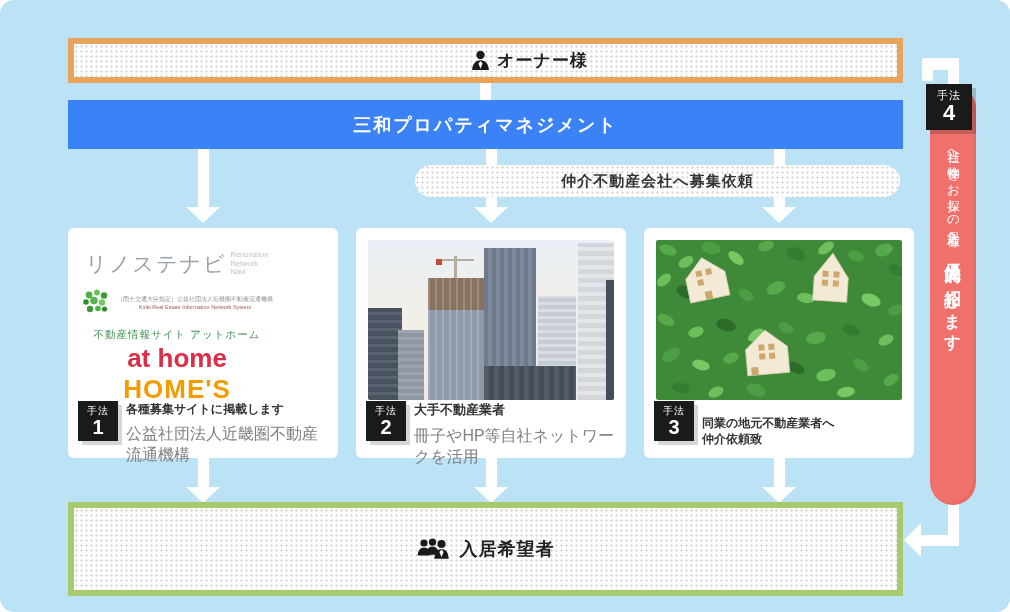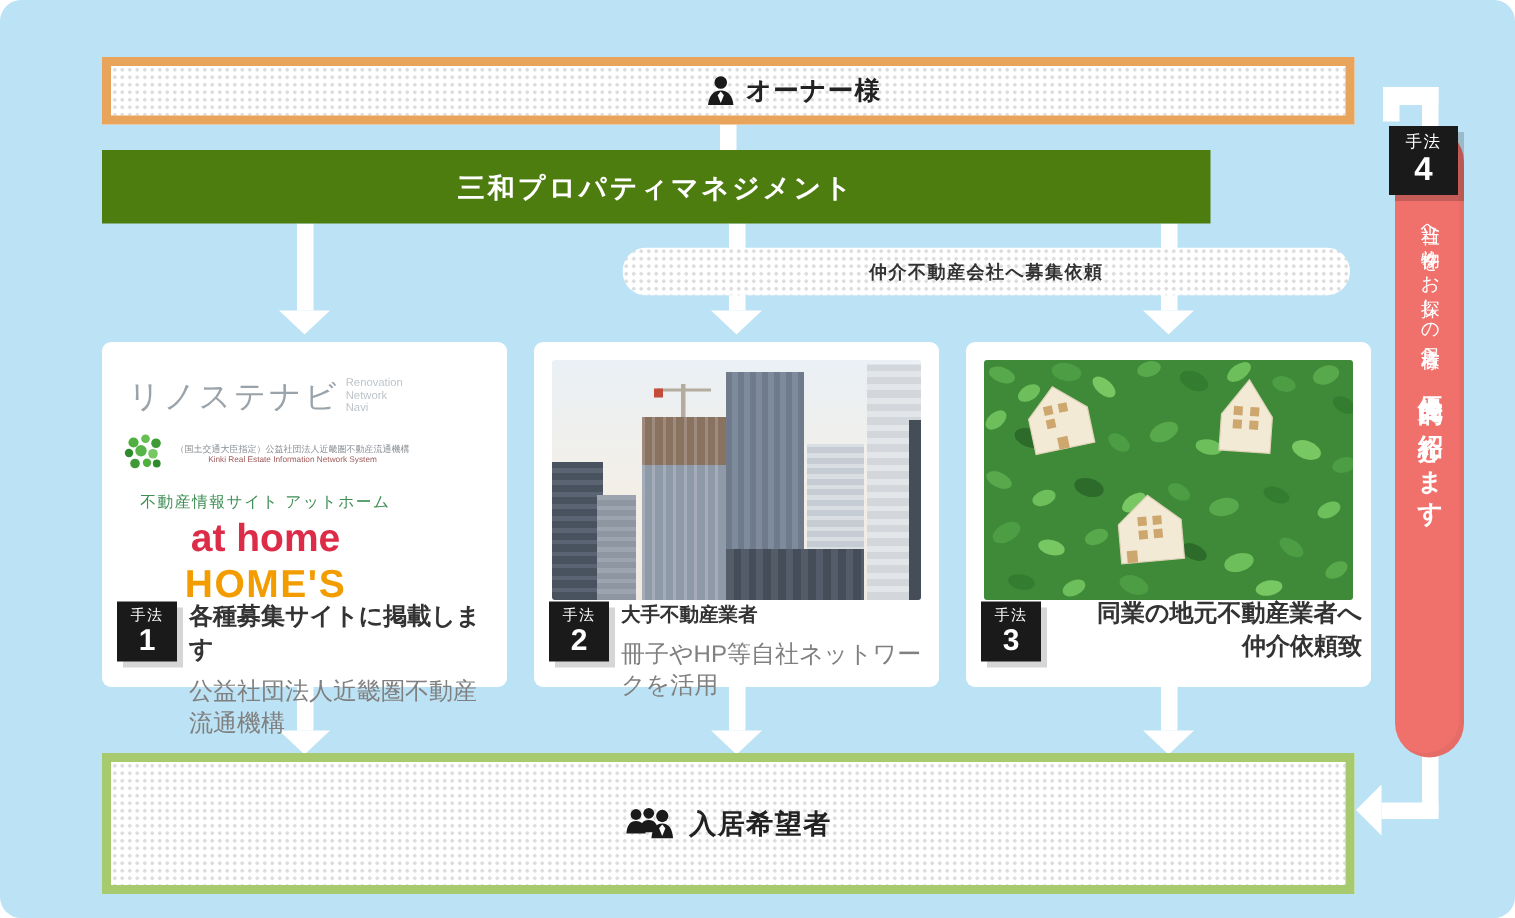--- a/index.html
+++ b/index.html
@@ -4,38 +4,38 @@
 <style>
   html,body{margin:0;padding:0;background:#ffffff;font-family:"Liberation Sans","DejaVu Sans",sans-serif;}
   #canvas{position:relative;width:1010px;height:612px;background:#bce3f5;border-radius:14px;overflow:hidden;}
   .abs{position:absolute;}
   .dotbg{background-color:#ffffff;background-image:radial-gradient(circle,#dcdcdc 1px,transparent 1.3px);background-size:5px 5px;}
   
   .owner-box{left:68px;top:38px;width:835px;height:45px;border:6px solid #e9a45c;box-sizing:border-box;z-index:2;}
   .owner-inner{width:100%;height:100%;display:flex;align-items:center;justify-content:center;gap:7px;padding-left:44px;}
   .box-label{font-size:17px;font-weight:bold;color:#222;letter-spacing:1px;}
   
-  .company-box{left:68px;top:100px;width:739px;height:49px;background:#4d7c0f;display:flex;align-items:center;justify-content:center;z-index:2;}
+  .company-box{left:68px;top:100px;width:835px;height:49px;background:#3b82f6;display:flex;align-items:center;justify-content:center;z-index:2;}
   .company-label{font-size:18px;font-weight:bold;color:#ffffff;letter-spacing:2px;}
   
   .wrect{background:#ffffff;z-index:1;}
   .arrow-shaft{width:11px;background:#ffffff;z-index:1;}
   .arrow-head-down{width:0;height:0;border-left:17px solid transparent;border-right:17px solid transparent;border-top:16px solid #ffffff;z-index:1;}
   .arrow-head-left{width:0;height:0;border-top:17px solid transparent;border-bottom:17px solid transparent;border-right:17px solid #ffffff;z-index:1;}
   
   .pill{left:415px;top:165px;width:485px;height:32px;border-radius:16px;display:flex;align-items:center;justify-content:center;z-index:3;}
-  .pill-label{font-size:12px;font-weight:bold;color:#333;letter-spacing:1px;}
+  .pill-label{font-size:15px;font-weight:bold;color:#333;letter-spacing:1px;}
   
   .card{top:228px;width:270px;height:230px;background:#ffffff;border-radius:6px;z-index:2;}
   .photo{position:absolute;left:12px;top:12px;width:246px;height:160px;border-radius:2px;overflow:hidden;}
   .badge{position:absolute;left:10px;top:173px;width:40px;height:40px;background:#1a1a1a;color:#fff;display:flex;flex-direction:column;align-items:center;justify-content:center;box-shadow:4px 4px 0 rgba(90,90,90,.25);line-height:1;}
   .badge-prefix{font-size:10px;letter-spacing:1px;}
   .badge-num{font-size:20px;font-weight:bold;margin-top:1px;}
   .card-textblock{position:absolute;left:58px;top:173px;width:206px;}
-  .card-title{font-size:16px;font-weight:bold;color:#333;line-height:1.35;}
+  .card-title{font-size:12px;font-weight:bold;color:#333;line-height:1.35;}
   .card-sub{font-size:16px;color:#808080;margin-top:7px;}
   
   .logo-col{position:absolute;left:0;top:22px;width:218px;display:flex;flex-direction:column;align-items:center;}
   .renosute-row{display:flex;align-items:center;gap:4px;}
   .renosute-jp{font-size:21px;color:#9aa3aa;letter-spacing:2px;}
   .renosute-en{font-size:7.5px;color:#bdc4ca;line-height:1.15;text-align:left;}
   .reins-block{margin-top:7px;background:#fff;display:flex;align-items:center;gap:6px;padding:3px 6px;}
   .reins-col{display:flex;flex-direction:column;align-items:center;}
   .reins-top{font-size:6px;color:#8a8f94;white-space:nowrap;}
   .reins-name{font-size:17px;font-weight:bold;color:#1e6145;letter-spacing:1px;}
@@ -232,21 +232,21 @@
               <rect x="23" y="23" width="6" height="6" fill="#cda76e"></rect>
             <rect x="4" y="36" width="7" height="8" fill="#cda76e"></rect>
           </g>
         </g>
       </svg>
     </div>
     <div class="badge">
       <span class="badge-prefix">手法</span>
       <span class="badge-num">3</span>
     </div>
-    <div class="card-textblock" style="top:171px;text-align:right;">
+    <div class="card-textblock" style="top:187px;">
       <div class="card-title">同業の地元不動産業者へ</div>
       <div class="card-title">仲介依頼致</div>
     </div>
   </div>
 
   <div class="abs arrow-shaft" style="left:198px;top:454px;height:33px;"></div>
   <div class="abs arrow-head-down" style="left:186px;top:487px;"></div>
   <div class="abs arrow-shaft" style="left:486px;top:454px;height:33px;"></div>
   <div class="abs arrow-head-down" style="left:474px;top:487px;"></div>
   <div class="abs arrow-shaft" style="left:774px;top:454px;height:33px;"></div>

